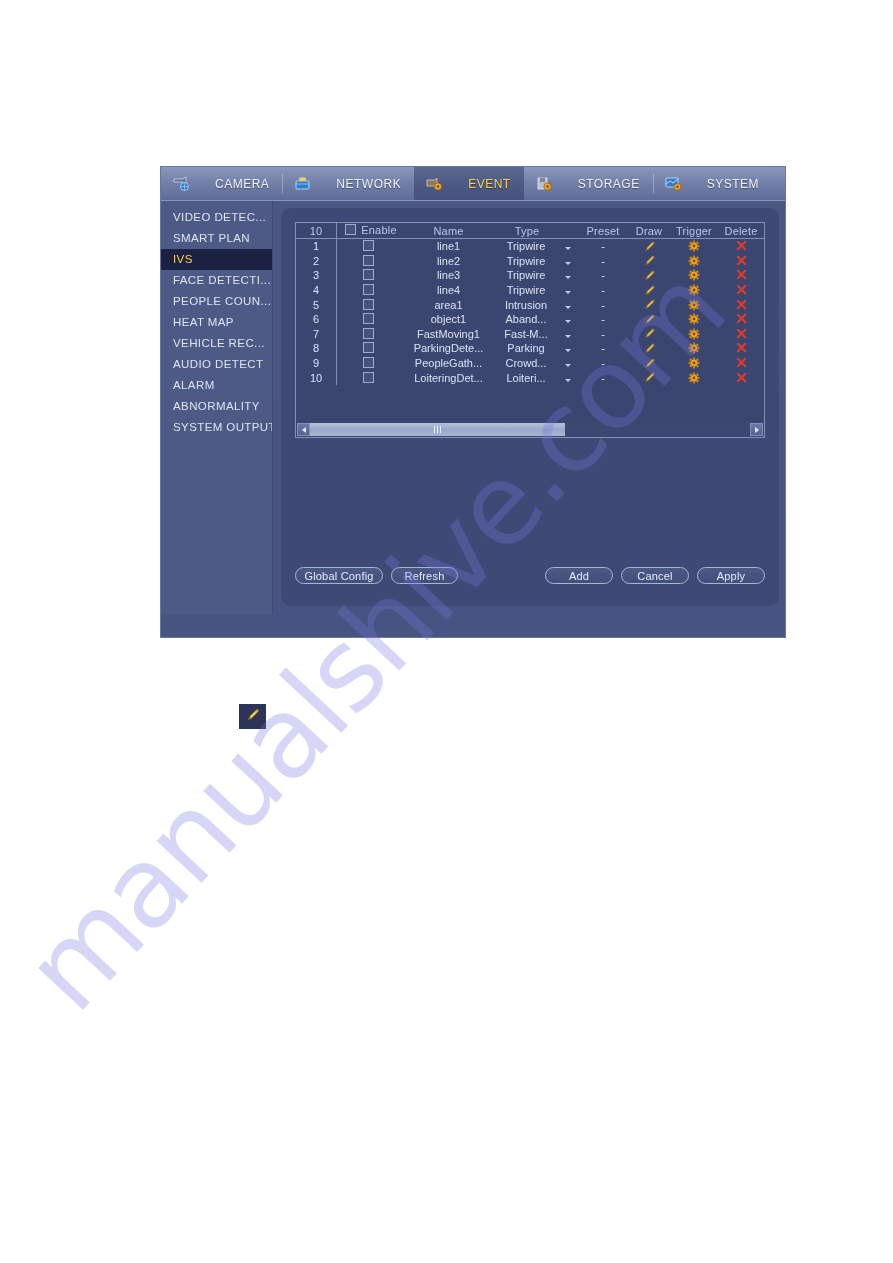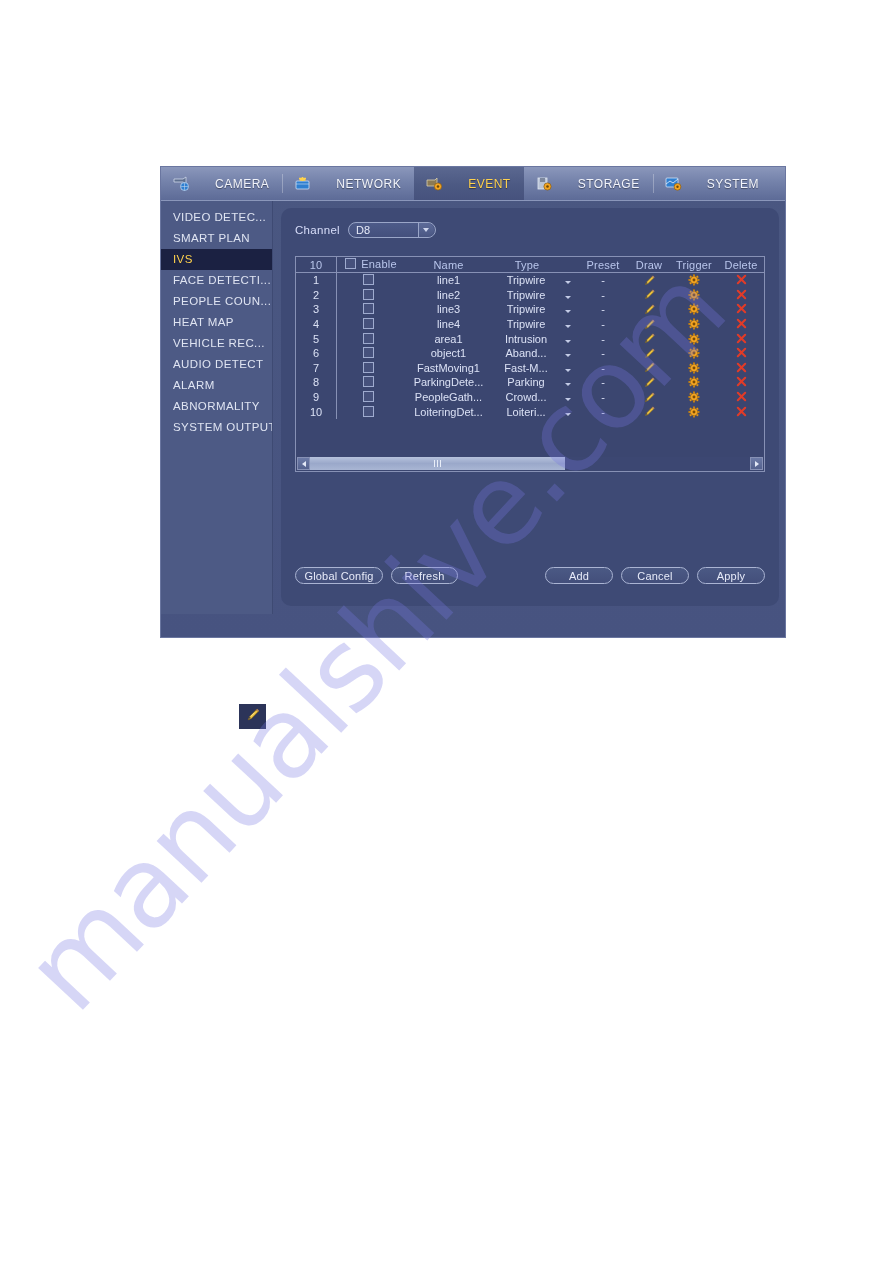--- a/index.html
+++ b/index.html
@@ -403,29 +403,20 @@
       <div class="side-item">VEHICLE REC...</div>
       <div class="side-item">AUDIO DETECT</div>
       <div class="side-item">ALARM</div>
       <div class="side-item">ABNORMALITY</div>
       <div class="side-item">SYSTEM OUTPUT</div>
     </div>
 
     <div id="content-wrap">
       <div id="content">
 
-        <div id="channel-row">
-          <span id="channel-label">Channel</span>
-          <div id="channel-select">
-            <span id="channel-value">D8</span>
-            <span id="channel-arrow">
-              <span class="caret-down"></span>
-            </span>
-          </div>
-        </div>
 
         <div id="table-box">
           <table class="grid">
             <thead>
               <tr>
                 <th class="c-no">10</th>
                 <th class="c-en">
                   <span class="hdr-en-wrap">
                     <span class="cb"></span>
                     <span>Enable</span>

